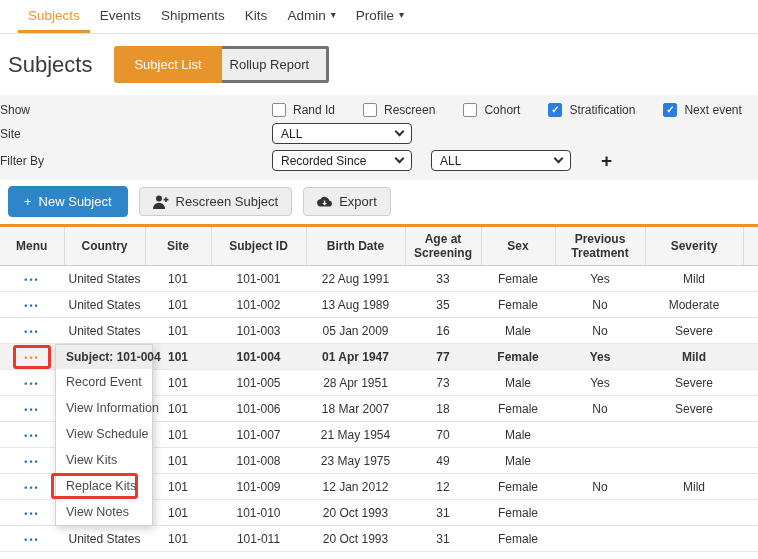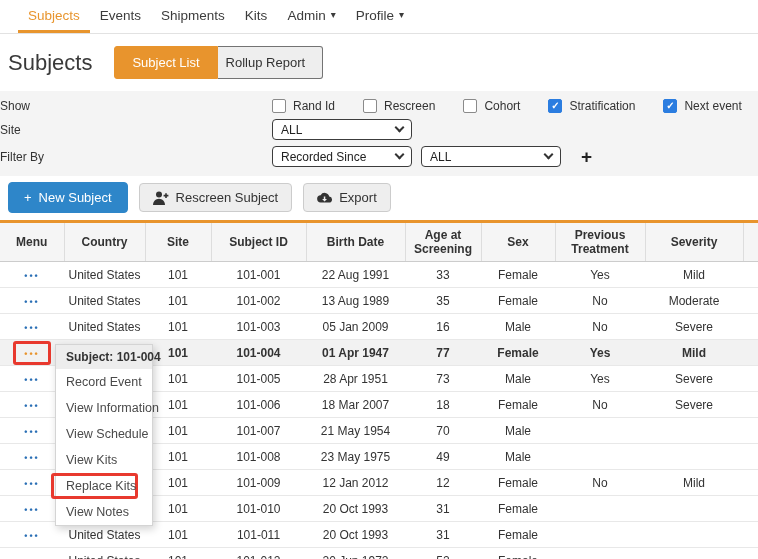--- a/index.html
+++ b/index.html
@@ -14,38 +14,38 @@
   
   .topnav { display:flex; align-items:stretch; height:34px; border-bottom:1px solid #e2e2e2; padding-left:18px; background:#fff; }
   .nav-item { display:flex; align-items:center; gap:5px; padding:0 10px; font-size:13.5px; color:#3c3c3c; cursor:pointer; border-bottom:3px solid transparent; }
   .nav-item.active { color:#e8952e; border-bottom-color:#e8952e; }
   .caret-down { font-size:10px; line-height:1; }
 
   
   .page-header { display:flex; align-items:center; gap:22px; padding:12px 8px 12px; }
   .page-title { font-size:22px; color:#3a3a3a; }
   .view-toggle { display:flex; }
-  .toggle-btn { font-size:13px; padding:8px 17px; background:#eee; border:1px solid #737373; color:#333; cursor:pointer; white-space:nowrap; }
+  .toggle-btn { font-size:13px; padding:8px 17px; background:#eee; border:3px solid #737373; color:#333; cursor:pointer; white-space:nowrap; }
   .toggle-btn:first-child { border-radius:3px 0 0 3px; }
   .toggle-btn:last-child { border-radius:0 3px 3px 0; border-left:none;padding-left:8px; }
   .toggle-btn.active { background:#e8942d; border-color:#e8942d; color:#fff; }
 
   
   .filter-panel { background:#f4f4f4; padding:8px 0 9px; }
   .filter-row { display:flex; align-items:center; margin-bottom:6px; }
   .filter-row:last-child { margin-bottom:0; }
   .filter-label { width:272px; flex:none; text-align:left; padding-right:16px; font-weight:normal; font-size:12px; color:#333; }
   .show-options { display:flex; align-items:flex-end; gap:28px; }
   .checkbox-item { display:flex; align-items:center; gap:7px; font-size:12px; color:#333; cursor:pointer; }
   .checkbox-box { width:14px; height:14px; border:1px solid #8a8a8a; border-radius:2px; background:#fff; display:flex; align-items:center; justify-content:center; flex:none; }
   .checkbox-box.checked { background:#2b7de0; border-color:#2b7de0; }
   .checkbox-box .check-mark { color:#fff; font-size:10px; font-weight:bold; line-height:1; }
   .select-control { display:flex; align-items:center; justify-content:space-between; width:140px; height:21px; border:1px solid #3c3c3c; border-radius:4px; background:#fff; padding:0 8px; font-size:12px; color:#222; cursor:pointer; }
   .select-caret { width:7px; height:7px; border-right:2px solid #333; border-bottom:2px solid #333; transform:rotate(45deg); margin-top:-4px; flex:none; }
-  .select-group { display:flex; align-items:center; gap:9px; }
+  .select-group { display:flex; align-items:center; gap:19px; }
   .add-filter { font-size:19px; font-weight:bold; color:#222; margin-left:11px; cursor:pointer; line-height:1; }
 
   
   .actions-row { display:flex; align-items:center; gap:11px; padding:6px 8px 7px; }
   .btn { display:flex; align-items:center; gap:7px; font-size:13px; border-radius:4px; cursor:pointer; white-space:nowrap; }
   .btn-primary { background:#2e86c9; color:#fff; border:1px solid #2e86c9; padding:7px 15px; }
   .btn-secondary { background:#eee; color:#333; border:1px solid #ccc; padding:6px 13px; }
   .btn-icon { display:inline-flex; align-items:center; }
 
   

